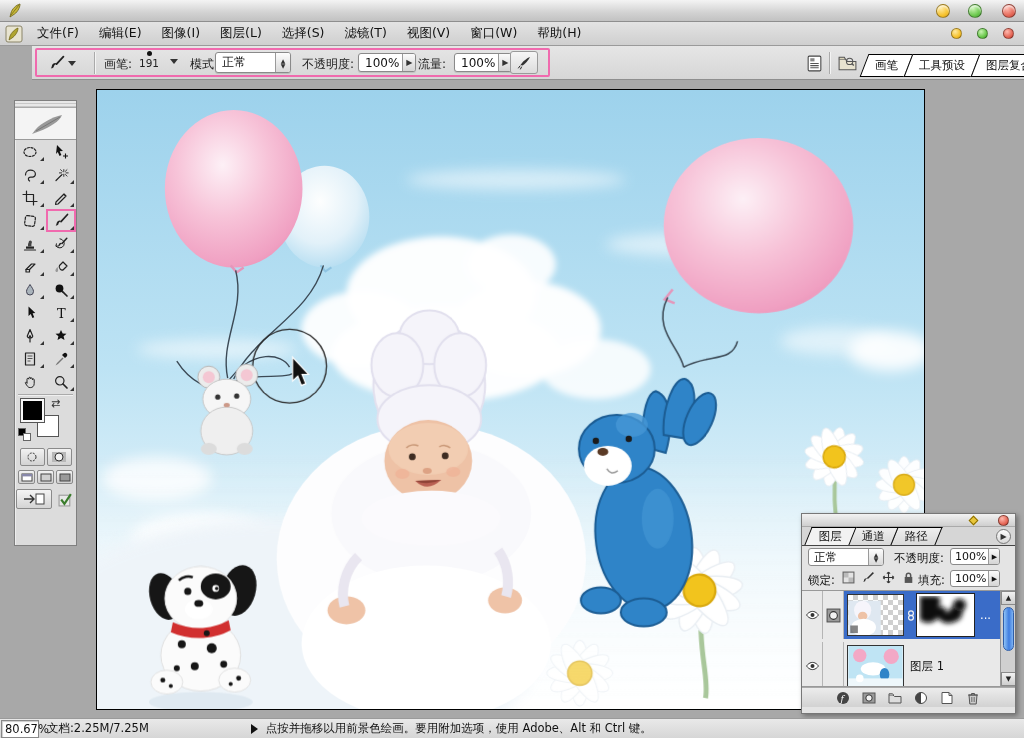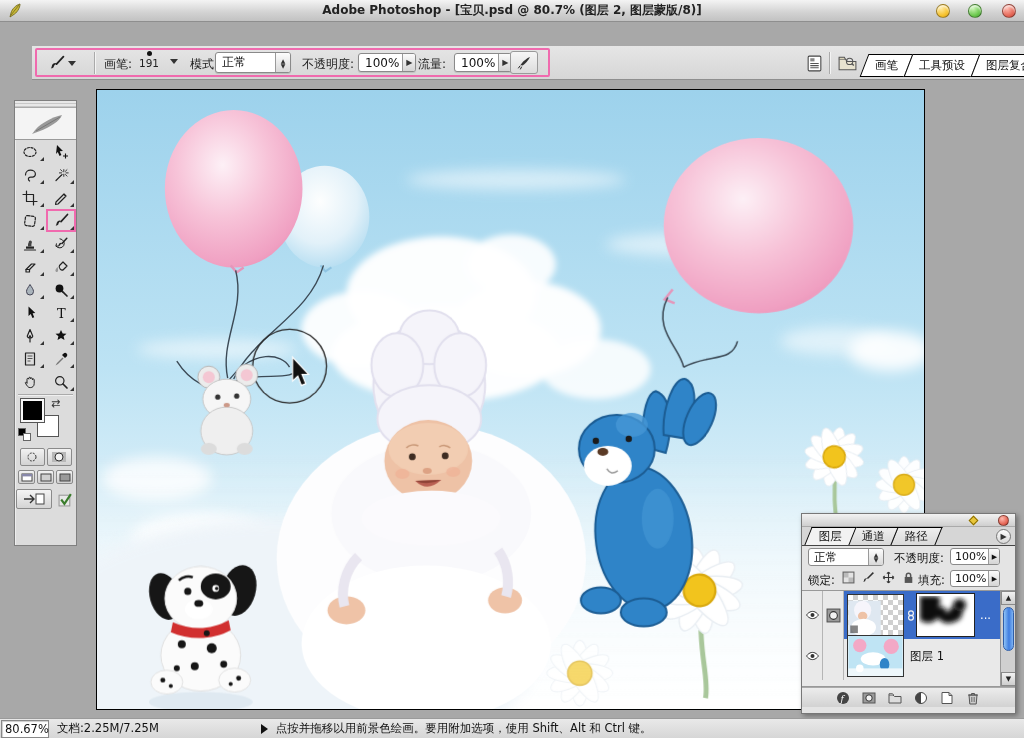--- a/index.html
+++ b/index.html
@@ -120,43 +120,60 @@
   .lr-name { flex:1; padding-left:6px; font-size:11.5px; white-space:nowrap; }
   .lp-scroll { position:absolute; right:0; top:0; width:15px; height:100%; background:#d0d0d0; border-left:1px solid #999; }
   .lp-scroll .arr { position:absolute; left:0; width:15px; height:14px; background:linear-gradient(#f2f2f2,#cecece); border:1px solid #8a8a8a; display:flex; align-items:center; justify-content:center; font-size:7px; color:#222; }
   .lp-scroll .thumb { position:absolute; left:2px; top:16px; width:11px; height:44px; border-radius:6px; background:linear-gradient(90deg,#8fc3f7,#3f7de0 55%,#7fb4f2); border:1px solid #2f5ea8; }
   .lp-bottombar { position:relative; height:20px; background:linear-gradient(#ececec,#d2d2d2); border-top:1px solid #aaa; display:flex; align-items:center; gap:12px; padding-left:34px; }
   .lp-bottombar svg { width:14px; height:14px; }
 
   
   .statusbar { position:absolute; left:0; bottom:0; width:1024px; height:20px;
     background:linear-gradient(#e9e9e9,#d6d6d6); border-top:1px solid #9a9a9a; display:flex; align-items:center; font-size:11.5px; }
-  .zoom-box { width:48px; height:18px; margin-left:1px; background:#fff; border:1px solid #888; box-shadow:inset 1px 1px 1px rgba(0,0,0,.2); display:flex; align-items:center; padding-left:3px; font-size:11.5px; }
+  .zoom-box { width:38px; height:18px; margin-left:1px; background:#fff; border:1px solid #888; box-shadow:inset 1px 1px 1px rgba(0,0,0,.2); display:flex; align-items:center; padding-left:3px; font-size:11.5px; }
   .doc-info { margin-left:8px; }
   .hint-arrow { margin-left:102px; width:0; height:0; border-top:5px solid transparent; border-bottom:5px solid transparent; border-left:7px solid #111; }
   .hint-text { margin-left:8px; }
 
   .icon-stroke { stroke:#222; fill:none; stroke-width:1.2; stroke-linecap:round; stroke-linejoin:round; }
 </style>
 </head>
 <body>
 
 <div class="app">
 
   <div class="titlebar">
     <svg class="app-icon" viewBox="0 0 18 18">
       <path d="M14 2c-4 1-8 5-9 9l-1 4 3-2c4-2 7-7 7-11z" fill="#c8b83a" stroke="#6a6014" stroke-width="0.8"></path>
       <path d="M13 3L5 13" stroke="#6a6014" stroke-width="0.7"></path>
     </svg>
-    <div class="title-text">Adobe Photoshop - [宝贝.psd @ 80.7% (图层 2, 图层蒙版/8)]</div>
     <div class="traffic t-yellow tb-min"></div>
     <div class="traffic t-green tb-zoom"></div>
     <div class="traffic t-red tb-close"></div>
   </div>
 
+  <div class="menubar">
+    <svg class="ps-icon" viewBox="0 0 18 18">
+      <rect x="1" y="1" width="16" height="16" rx="2" fill="#e8e4d0" stroke="#8a8468"></rect>
+      <path d="M13 3c-3 1-7 5-8 8l-1 4 3-2c3-2 6-6 6-10z" fill="#b0a52e" stroke="#6a6014" stroke-width="0.7"></path>
+    </svg>
+    <span class="menu-item">文件(F)</span>
+    <span class="menu-item">编辑(E)</span>
+    <span class="menu-item">图像(I)</span>
+    <span class="menu-item">图层(L)</span>
+    <span class="menu-item">选择(S)</span>
+    <span class="menu-item">滤镜(T)</span>
+    <span class="menu-item">视图(V)</span>
+    <span class="menu-item">窗口(W)</span>
+    <span class="menu-item">帮助(H)</span>
+    <div class="mini t-yellow m-yellow"></div>
+    <div class="mini t-green m-green"></div>
+    <div class="mini t-red m-close"></div>
+  </div>
 
   <div class="optionsbar">
     <div class="opt-highlight"></div>
 
     <div class="tool-preset-btn">
       <svg viewBox="0 0 16 16" width="17" height="17">
         <path d="M14.5 1.5L8 8.6" class="icon-stroke" style="stroke-width:1.7"></path>
         <path d="M8.3 8.2c-1.6.2-2.8 1.6-3 3.3-.8.9-1.9 1.1-2.7 1.1.7-.6.8-1.4 1-2.3.3-1.6 1.7-2.8 3.2-2.8z" fill="#222"></path>
       </svg>
       <span class="caret"></span>
@@ -712,21 +729,21 @@
           </div>
           <div class="lr-mask">
             <svg viewBox="0 0 57 42" width="53" height="38">
               <rect width="57" height="42" fill="#fff"></rect>
               <path d="M0 0h18c6 0 6 8 2 12 6-2 10 2 10 8 0 0 4-10 12-8s6 14-2 16c-8 4-16 2-20-4-4 6-14 8-20 2z" fill="#0a0a0a" filter="url(#soft2)"></path>
               <circle cx="44" cy="10" r="7" fill="#0a0a0a" filter="url(#soft2)"></circle>
             </svg>
           </div>
           <div class="lr-name">...</div>
         </div>
-        <div class="layer-row" style="top:41px">
+        <div class="layer-row" style="top:51px">
           <div class="lr-eye">
             <svg viewBox="0 0 14 12" width="15" height="12">
                 <path d="M1 6s2.4-3.6 6-3.6S13 6 13 6s-2.4 3.6-6 3.6S1 6 1 6z" fill="#fff" stroke="#333"></path>
                 <circle cx="7" cy="6" r="2" fill="#333"></circle>
               </svg>
           </div>
           <div class="lr-ind"></div>
           <div class="lr-thumb">
             <svg viewBox="0 0 57 42" width="55" height="40">
               <rect width="57" height="42" fill="#bfe4f4"></rect>
@@ -775,16 +792,16 @@
       </div>
     </div>
   </div>
 
   <div class="statusbar">
     <div class="zoom-box">
       <span>80.67%</span>
     </div>
     <span class="doc-info">文档:2.25M/7.25M</span>
     <span class="hint-arrow"></span>
-    <span class="hint-text">点按并拖移以用前景色绘画。要用附加选项，使用 Shift、Alt 和 Ctrl 键。</span>
+    <span class="hint-text">点按并拖移以用前景色绘画。要用附加选项，使用 Adobe、Alt 和 Ctrl 键。</span>
   </div>
 
 </div>
 
 </body></html>

